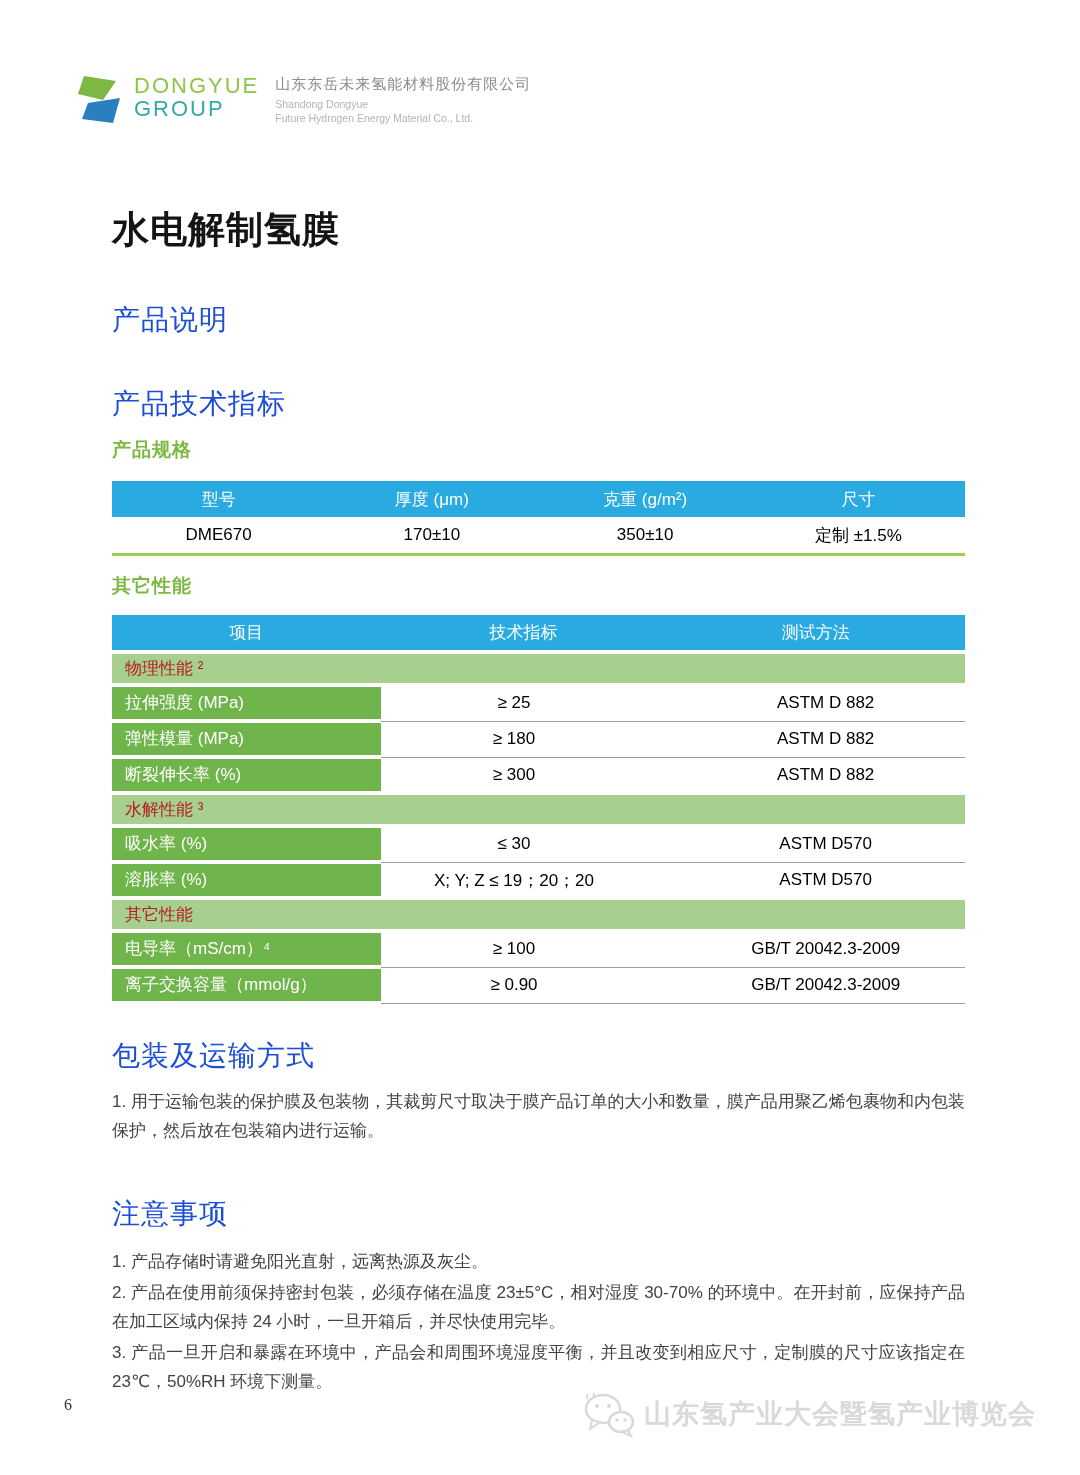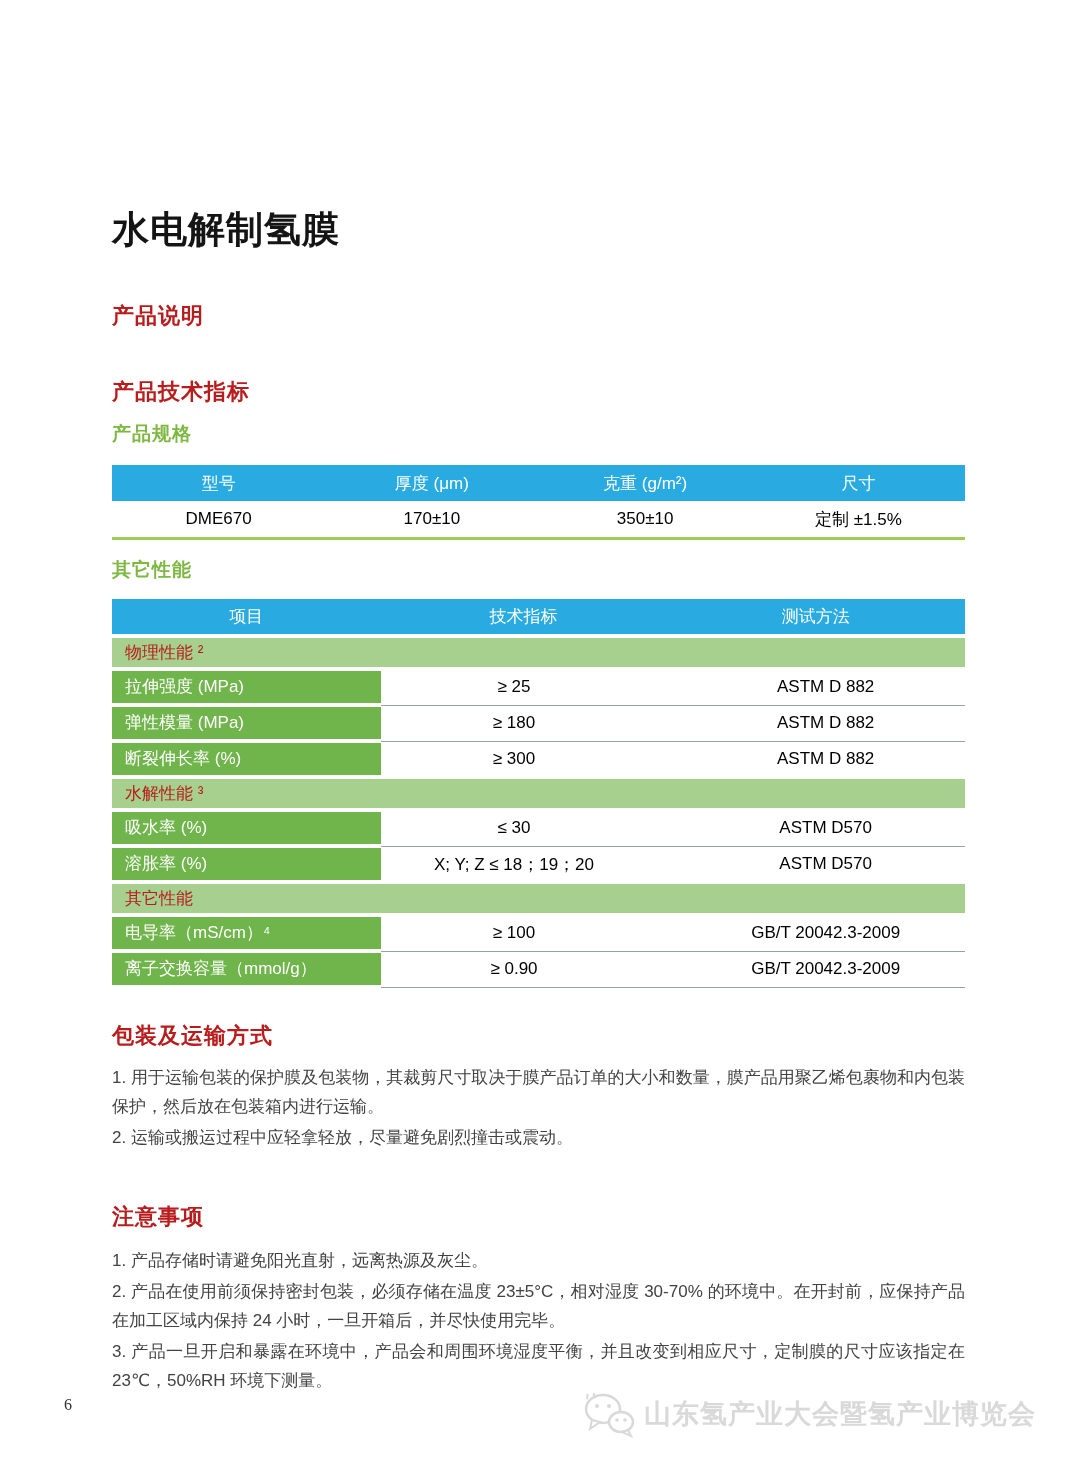--- a/index.html
+++ b/index.html
@@ -16,21 +16,21 @@
   .logo-word { margin-left:12px; line-height:23px; letter-spacing:2px;
                font-size:22px; font-weight:400; }
   .logo-word .l1 { color:#8fc644; }
   .logo-word .l2 { color:#35aaa4; }
   .company { margin-left:16px; padding-top:1px; }
   .company .cn { font-size:15px; color:#8c8c8c; letter-spacing:1px; }
   .company .en { font-size:10.5px; color:#b3b3b3; line-height:14px; margin-top:3px; }
   
   .content { position:absolute; top:0; left:112px; width:853px; }
   .page-title { margin-top:205px; font-size:37px; font-weight:900; color:#141414; letter-spacing:1px; }
-  h2.sec { font-size:22px; font-weight:700; color:#b91c1c; letter-spacing:1px; }
+  h2.sec { font-size:28px; font-weight:400; color:#1d4ed8; letter-spacing:1px; }
   h3.sub { font-size:19px; font-weight:800; color:#7db843; letter-spacing:1px; }
   p.body { font-size:17px; line-height:29px; text-align:justify; color:#424242; }
   .mt-desc-h { margin-top:46px; }
   .mt-desc-p { margin-top:12px; }
   .mt-tech-h { margin-top:46px; }
   .mt-spec-h { margin-top:14px; }
   .serif { font-family:Liberation Sans, sans-serif; color:#000000; }
   
   .spec-table { margin-top:18px; border-bottom:3px solid #9ecb55; }
   .spec-head { display:flex; background:#29abe2; height:36px; align-items:center; }
@@ -66,20 +66,37 @@
   .watermark { position:absolute; right:44px; top:1390px; display:flex; align-items:center;
                color:#d9d9d9; }
   .watermark .wm-text { font-size:27px; font-weight:700; letter-spacing:1px; margin-left:8px;
                         text-shadow:0 1px 0 #ffffff; }
 </style>
 </head>
 <body>
 
 <div class="page">
 
+  <div class="doc-header">
+    <svg class="logo-mark" viewBox="0 0 44 52">
+      <polygon points="6,0 38,5 25,24 0,18" fill="#7db843"></polygon>
+      <polygon points="10,27 42,22 35,47 4,43" fill="#2a7fc1"></polygon>
+    </svg>
+    <div class="logo-word">
+      <div class="l1">DONGYUE</div>
+      <div class="l2">GROUP</div>
+    </div>
+    <div class="company">
+      <div class="cn">山东东岳未来氢能材料股份有限公司</div>
+      <div class="en">
+        <div>Shandong Dongyue</div>
+        <div>Future Hydrogen Energy Material Co., Ltd.</div>
+      </div>
+    </div>
+  </div>
 
   <div class="content">
 
     <h1 class="page-title">水电解制氢膜</h1>
 
     <h2 class="sec mt-desc-h">产品说明</h2>
 
     <h2 class="sec mt-tech-h">产品技术指标</h2>
     <h3 class="sub mt-spec-h">产品规格</h3>
 
@@ -133,21 +150,21 @@
           <div class="prow">
             <div class="pitem">吸水率 (%)</div>
             <div class="pvals">
               <div class="v serif">≤ 30</div>
               <div class="m serif">ASTM D570</div>
             </div>
           </div>
           <div class="prow cont">
             <div class="pitem">溶胀率 (%)</div>
             <div class="pvals">
-              <div class="v serif">X; Y; Z ≤ 18；19；20</div>
+              <div class="v serif">X; Y; Z ≤ 19；20；20</div>
               <div class="m serif">ASTM D570</div>
             </div>
           </div>
           <div class="p-band">其它性能</div>
           <div class="prow">
             <div class="pitem">电导率（mS/cm）⁴</div>
             <div class="pvals">
               <div class="v serif">≥ 100</div>
               <div class="m serif">GB/T 20042.3-2009</div>
             </div>
@@ -157,21 +174,20 @@
             <div class="pvals">
               <div class="v serif">≥ 0.90</div>
               <div class="m serif">GB/T 20042.3-2009</div>
             </div>
           </div>
         </div>
     </div>
 
     <h2 class="sec mt-pack-h">包装及运输方式</h2>
     <p class="body mt-pack-p">1. 用于运输包装的保护膜及包装物，其裁剪尺寸取决于膜产品订单的大小和数量，膜产品用聚乙烯包裹物和内包装保护，然后放在包装箱内进行运输。</p>
-    <p class="body tight">2. 运输或搬运过程中应轻拿轻放，尽量避免剧烈撞击或震动。</p>
 
     <h2 class="sec mt-note-h">注意事项</h2>
     <p class="body mt-note-p">1. 产品存储时请避免阳光直射，远离热源及灰尘。</p>
     <p class="body tight">2. 产品在使用前须保持密封包装，必须存储在温度 23±5°C，相对湿度 30-70% 的环境中。在开封前，应保持产品在加工区域内保持 24 小时，一旦开箱后，并尽快使用完毕。</p>
     <p class="body tight">3. 产品一旦开启和暴露在环境中，产品会和周围环境湿度平衡，并且改变到相应尺寸，定制膜的尺寸应该指定在 23℃，50%RH 环境下测量。</p>
 
   </div>
 
   <div class="page-num">6</div>
   <div class="watermark">

